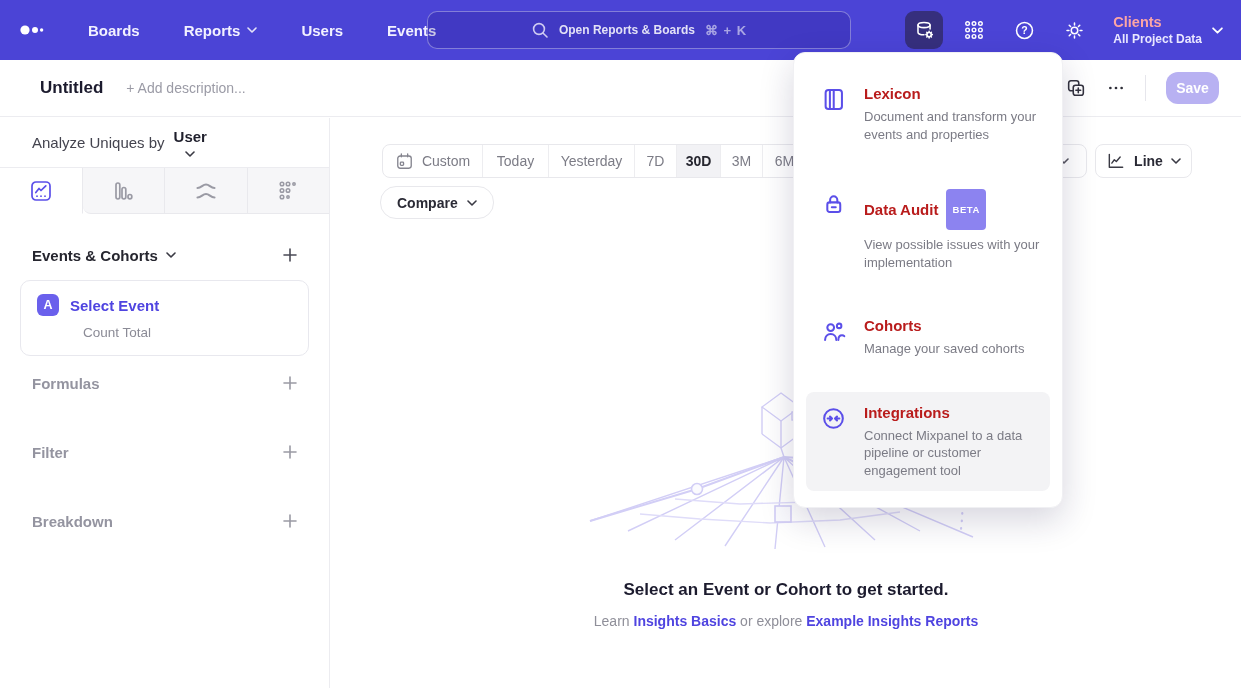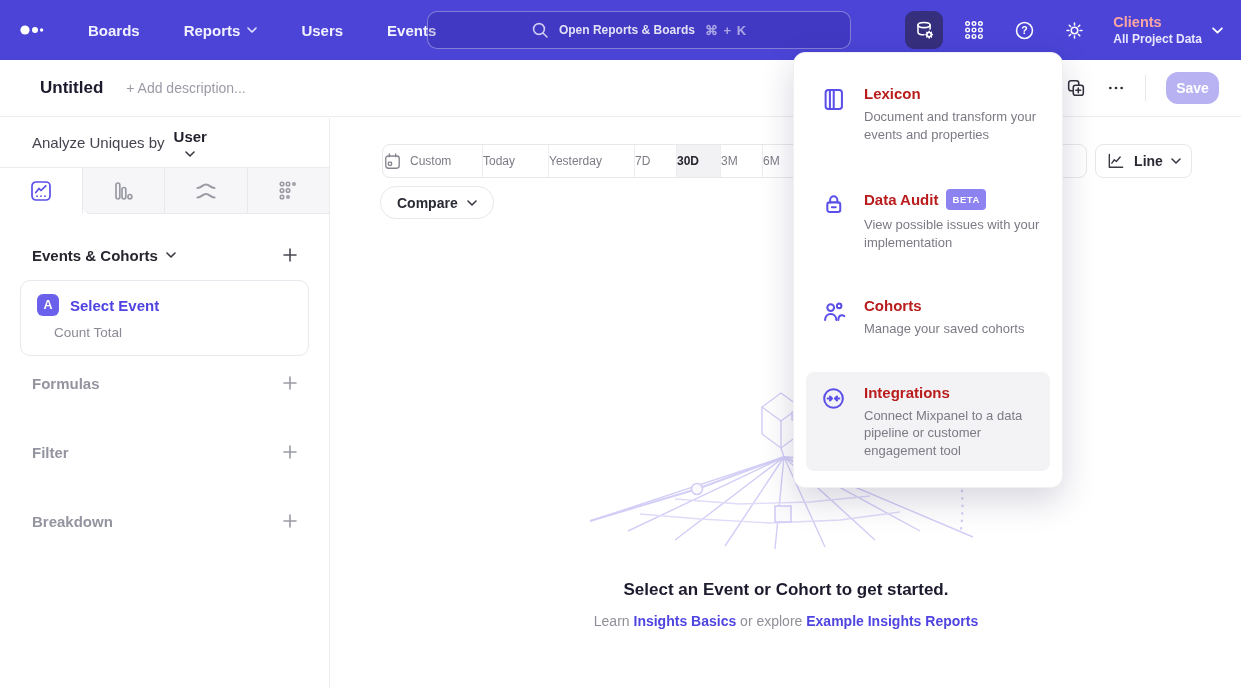--- a/index.html
+++ b/index.html
@@ -47,32 +47,32 @@
   .chart-tab.selected { background:#fff; border-bottom:1px solid transparent; }
   .chart-tab.selected + .chart-tab { border-bottom-left-radius:8px; }
   .events-row { margin-top:32px; padding:0 30px 0 32px; display:flex; align-items:center; }
   .events-label { font-size:15px; font-weight:700; color:#26262f; display:flex; align-items:center; gap:8px; cursor:pointer; }
   .row-plus { margin-left:auto; cursor:pointer; display:flex; }
   .event-card { margin:16px 20px 0 20px; border:1px solid #e8e8ee; border-radius:10px; padding:13px 16px 15px; cursor:pointer; }
   .event-row1 { display:flex; align-items:center; gap:11px; }
   .event-badge { width:22px; height:22px; border-radius:6px; background:#6a60ec; color:#fff; font-size:12.5px;
     font-weight:700; display:flex; align-items:center; justify-content:center; }
   .event-name { font-size:15px; font-weight:700; color:#4f44e0; }
-  .event-metric { margin:9px 0 0 17px; font-size:13.5px; color:#8b8b96; cursor:pointer; }
+  .event-metric { margin:9px 0 0 46px; font-size:13.5px; color:#8b8b96; cursor:pointer; }
   .section-row { padding:0 30px 0 32px; display:flex; align-items:center; }
   .section-row.formulas { margin-top:18px; }
   .section-row.filter { margin-top:51px; }
   .section-row.breakdown { margin-top:51px; }
   .section-label { font-size:15px; font-weight:600; color:#9494a0; }
 
   
   .main { position:absolute; left:331px; top:118px; right:0; bottom:0; background:#fff; }
   .date-control { position:absolute; left:51px; top:26px; width:705px; height:34px; display:flex;
     border:1px solid #e8e8ec; border-radius:8px; background:#fff; overflow:hidden; }
-  .seg { display:flex; align-items:center; gap:8px; font-size:12px; color:#7c7c86;
+  .seg { display:flex; align-items:center; justify-content:center; gap:8px; font-size:14px; color:#7c7c86;
     border-right:1px solid #ededf0; cursor:pointer; white-space:nowrap; }
   .seg:last-child { border-right:none; }
   .seg.selected { background:#f2f2f5; color:#26262f; font-weight:700; }
   .seg.grow { flex:1; }
   .compare-btn { position:absolute; left:49px; top:68px; height:33px; padding:0 16px; display:inline-flex;
     align-items:center; gap:9px; border:1px solid #e8e8ec; border-radius:16px; background:#fff;
     font-size:14px; font-weight:600; color:#2a2a35; cursor:pointer; }
   .line-btn { position:absolute; left:764px; top:26px; width:97px; height:34px; display:flex; align-items:center;
     justify-content:center; gap:8px; border:1px solid #e8e8ec; border-radius:8px; background:#fff;
     font-size:14px; font-weight:600; color:#2a2a35; cursor:pointer; }
@@ -85,21 +85,21 @@
   .tools-panel { position:absolute; left:793px; top:52px; width:270px; background:#fff; border-radius:12px;
     border:1px solid #f0f0f3; box-shadow:0 12px 34px rgba(25,22,70,0.18); z-index:50; padding:20px 12px 16px; }
   .tool-item { display:flex; gap:16px; padding:12px 10px 12px 14px; border-radius:8px; cursor:pointer; margin-top:12px; }
   .tool-item:first-child { margin-top:0; }
   .tool-item.hovered { background:#f3f3f5; }
   .tool-icon { width:28px; flex:none; padding-top:1px; }
   .tool-text { width:186px; }
   .tool-title-row { display:flex; align-items:center; gap:8px; }
   .tool-title { font-size:15px; font-weight:700; color:#b91c1c; }
   .beta-badge { background:#8c83f0; color:#fff; font-size:9.5px; font-weight:700; letter-spacing:.6px;
-    padding:5px 6px; border-radius:4px; }
+    padding:15px 6px; border-radius:4px; }
   .tool-desc { margin-top:6px; font-size:13px; line-height:1.35; color:#7b7b85; }
   .tool-item.tall-gap { margin-top:22px; }
 </style>
 </head>
 <body>
 
 <div class="topnav">
   <div class="logo">
     <svg width="30" height="30" viewBox="0 0 30 30">
         <circle cx="7" cy="15" r="4.6" fill="#fff"></circle>

